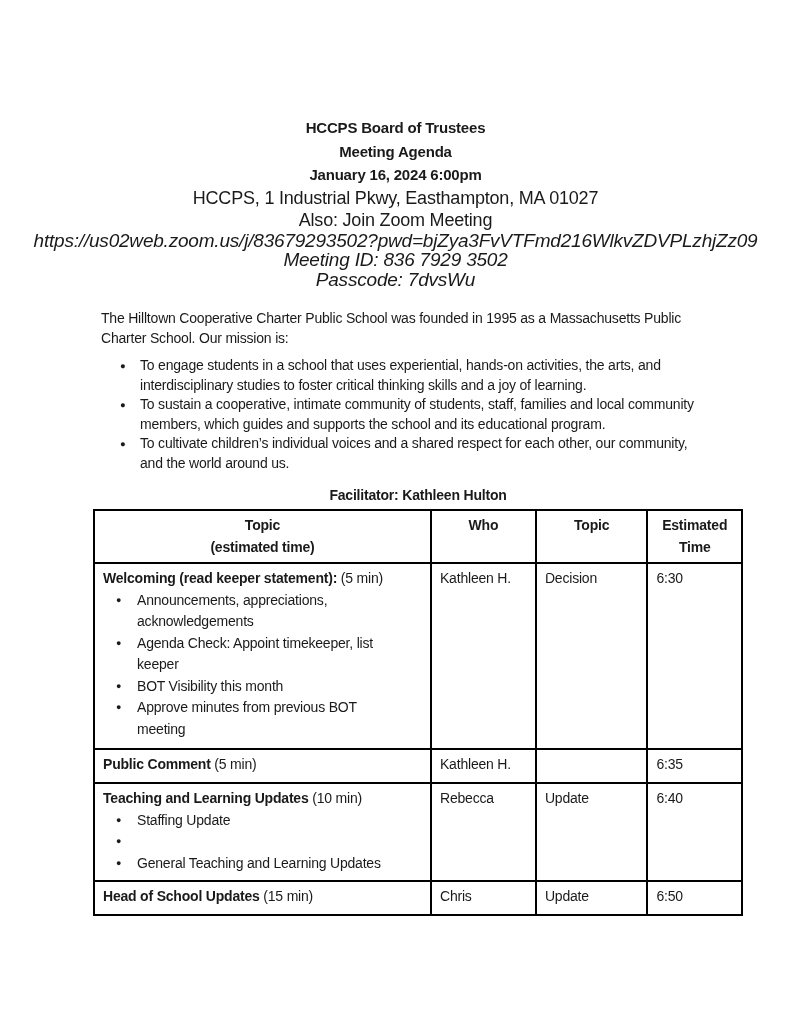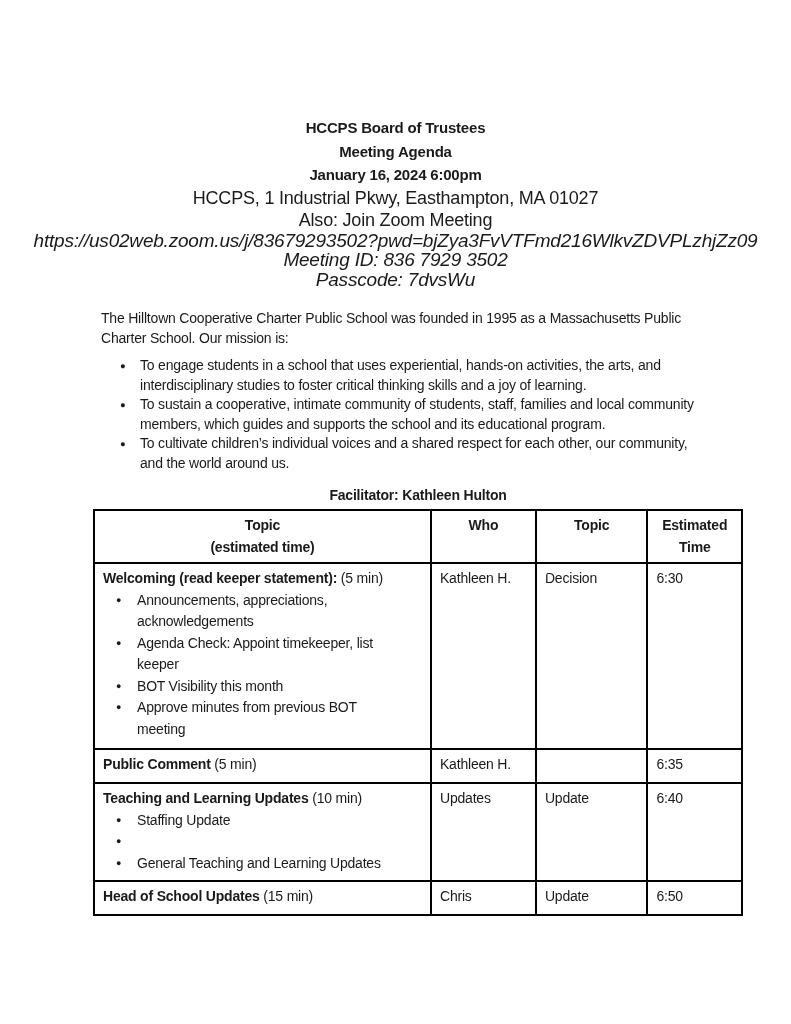--- a/index.html
+++ b/index.html
@@ -174,21 +174,21 @@
       </tr>
       <tr class="row-teaching">
         <td>
           <span class="b">Teaching and Learning Updates</span><span> (10 min)</span>
           <ul class="cell-bullets">
             <li>Staffing Update</li>
             <li></li>
             <li>General Teaching and Learning Updates</li>
           </ul>
         </td>
-        <td>Updates</td>
+        <td>Rebecca</td>
         <td>Update</td>
         <td>6:40</td>
       </tr>
       <tr class="row-short">
         <td>
           <span class="b">Head of School Updates</span><span> (15 min)</span>
         </td>
         <td>Chris</td>
         <td>Update</td>
         <td>6:50</td>

